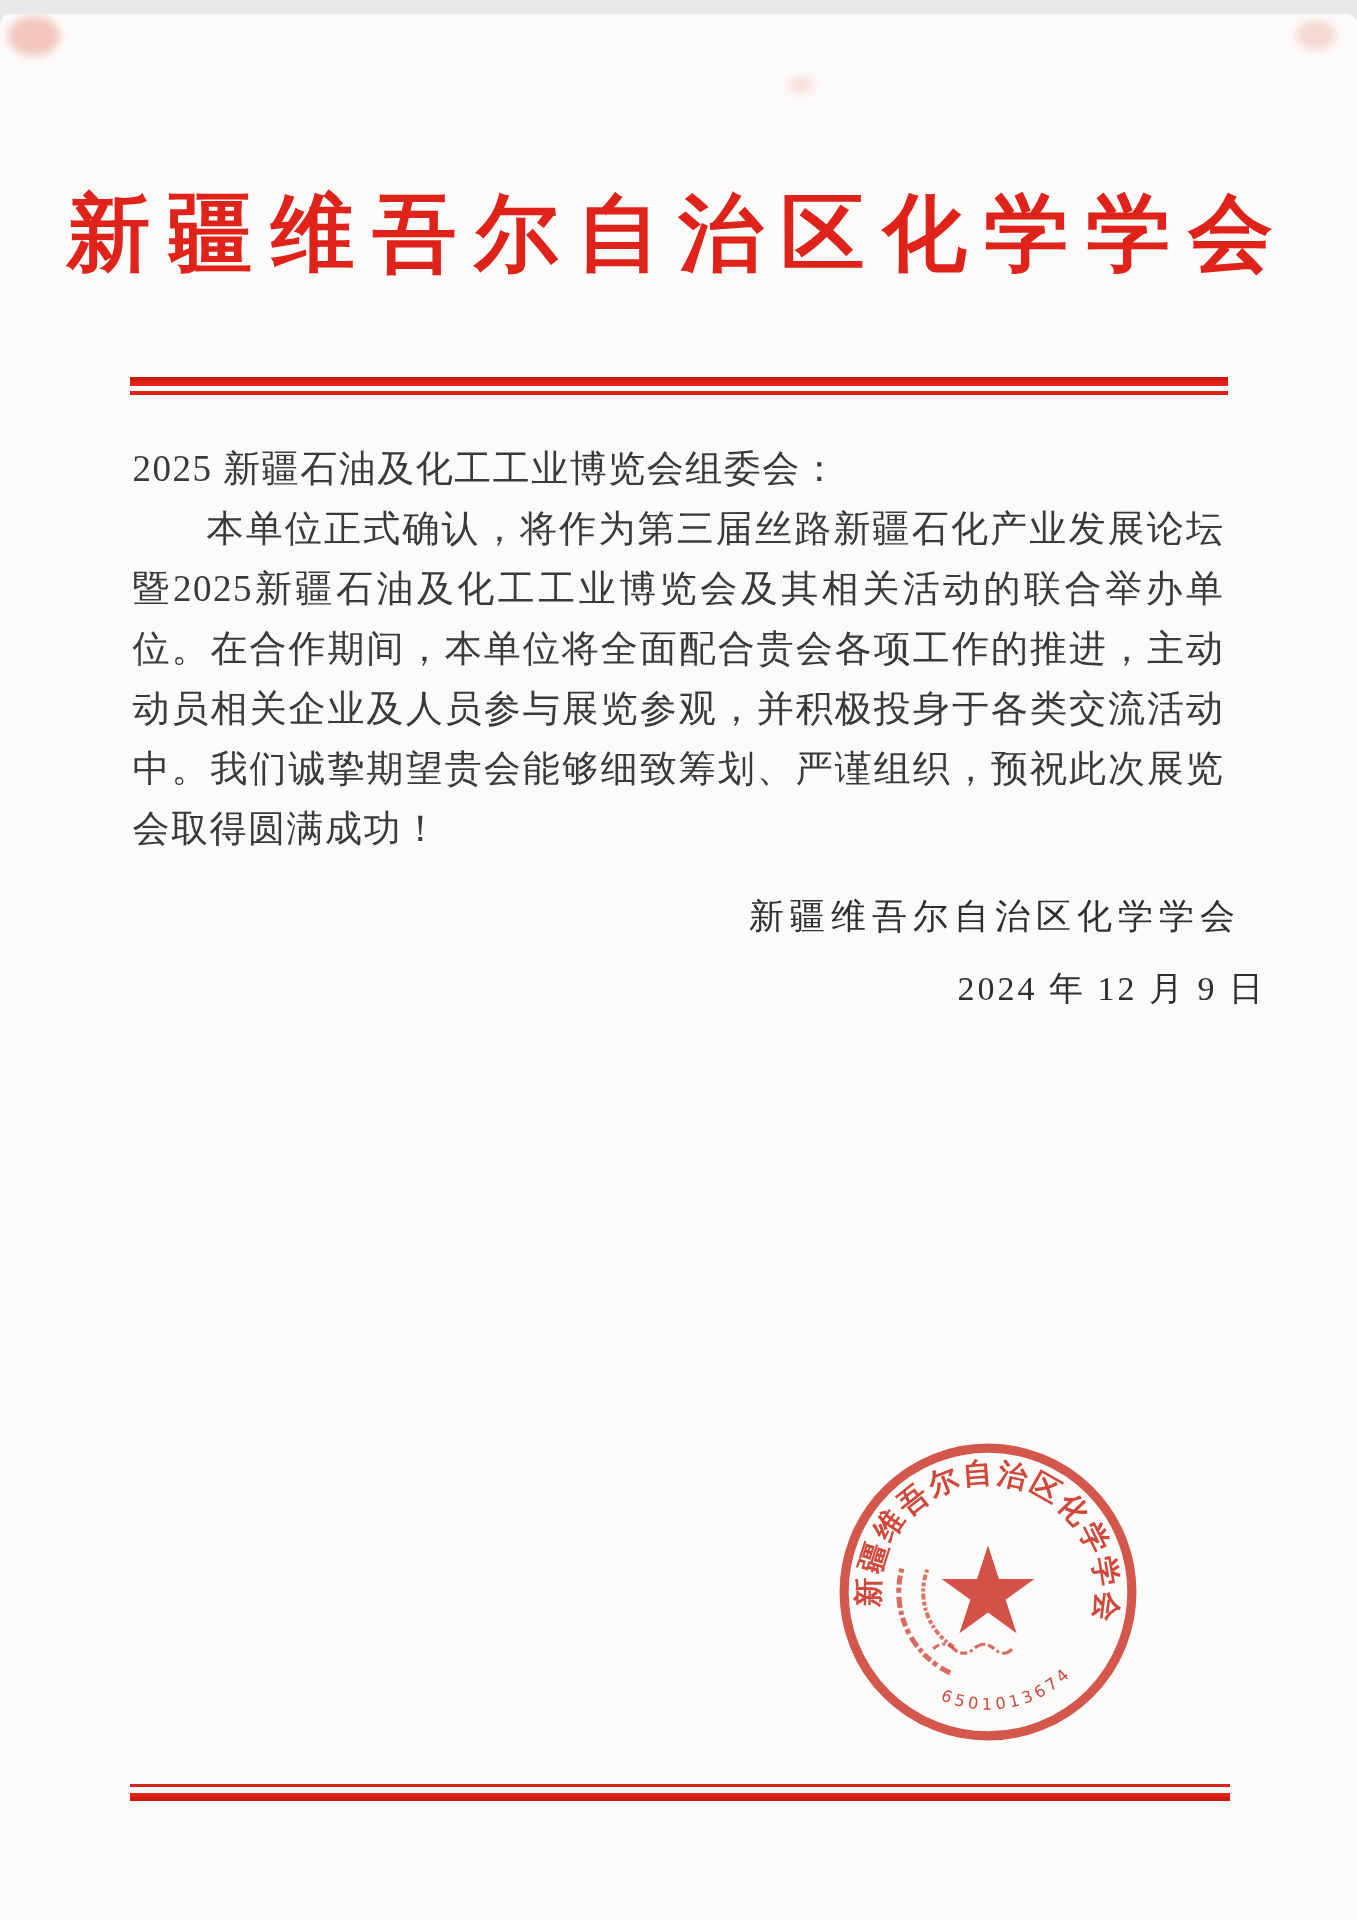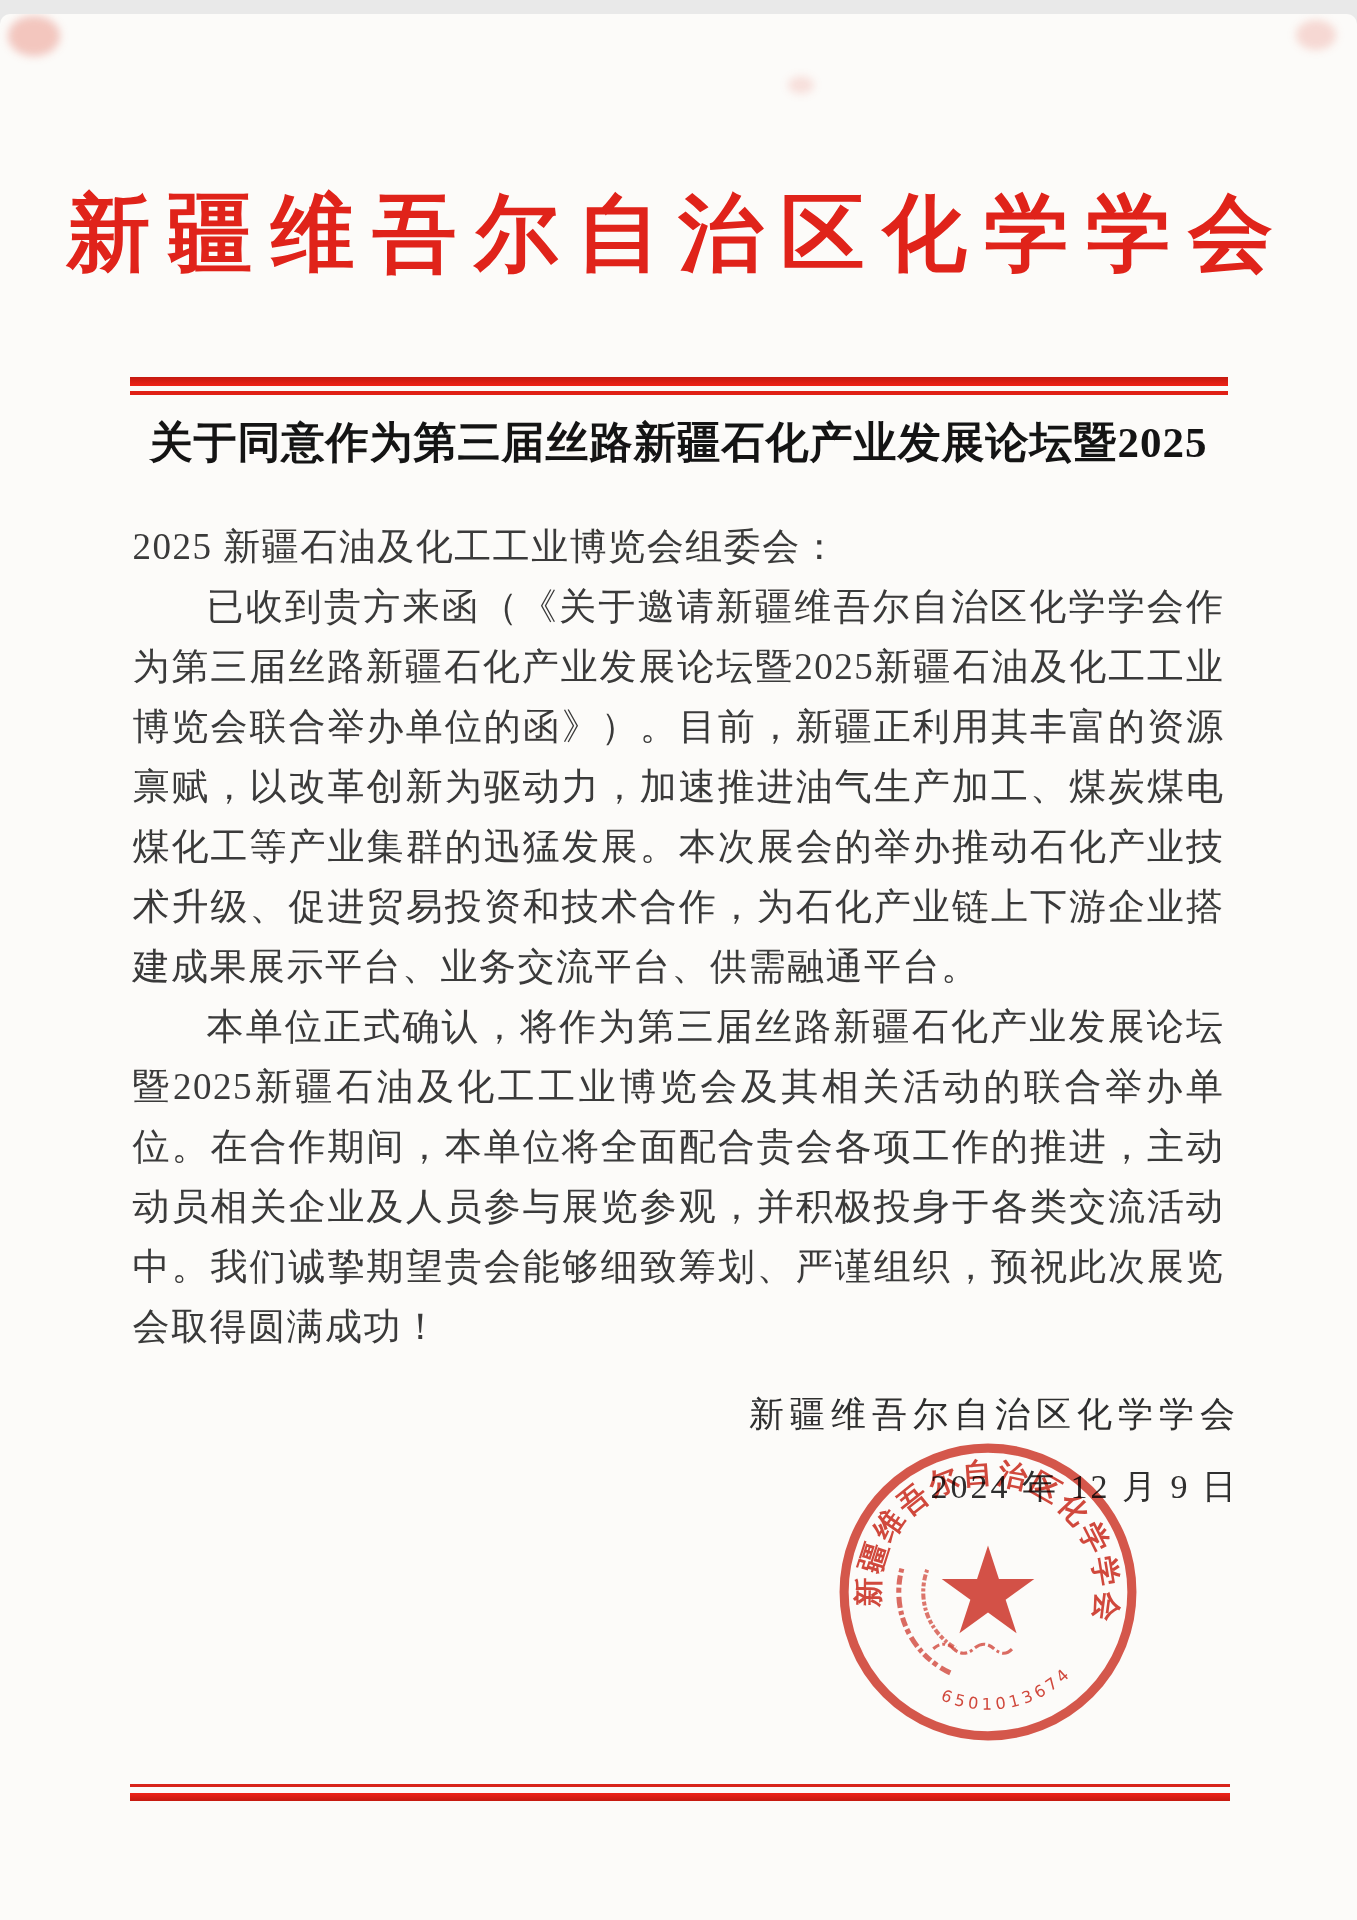--- a/index.html
+++ b/index.html
@@ -56,21 +56,21 @@
     text-align:right;
     padding-right:116px;
     font-size:35px;
     color:#2f2f2f;
     letter-spacing:6px;
     line-height:60px;
   }
   .date-line{
     margin-top:12px;
     text-align:right;
-    padding-right:118px;
+    padding-right:91px;
     font-size:34px;
     color:#2f2f2f;
     letter-spacing:3px;
     line-height:60px;
   }
   
   .stamp{
     position:absolute;
     left:836px;top:1426px;
     width:304px;height:304px;
@@ -100,26 +100,24 @@
 
   <div class="org-title">新疆维吾尔自治区化学学会</div>
 
   <div class="rules-top">
     <div class="rule-thick"></div>
     <div class="rule-gap-top"></div>
     <div class="rule-thin"></div>
   </div>
 
   <div class="doc-title">
-    <div>关于同意作为第三届丝路新疆石化产业发展论坛暨2025</div>
   </div>
 
   <div class="letter">
     <p class="salutation">2025 新疆石油及化工工业博览会组委会：</p>
-    <p class="para">已收到贵方来函（《关于邀请新疆维吾尔自治区化学学会作为第三届丝路新疆石化产业发展论坛暨2025新疆石油及化工工业博览会联合举办单位的函》）。目前，新疆正利用其丰富的资源禀赋，以改革创新为驱动力，加速推进油气生产加工、煤炭煤电煤化工等产业集群的迅猛发展。本次展会的举办推动石化产业技术升级、促进贸易投资和技术合作，为石化产业链上下游企业搭建成果展示平台、业务交流平台、供需融通平台。</p>
     <p class="para">本单位正式确认，将作为第三届丝路新疆石化产业发展论坛暨2025新疆石油及化工工业博览会及其相关活动的联合举办单位。在合作期间，本单位将全面配合贵会各项工作的推进，主动动员相关企业及人员参与展览参观，并积极投身于各类交流活动中。我们诚挚期望贵会能够细致筹划、严谨组织，预祝此次展览会取得圆满成功！</p>
   </div>
 
   <div class="signature-line">新疆维吾尔自治区化学学会</div>
   <div class="date-line">2024 年 12 月 9 日</div>
 
   <svg class="stamp" viewBox="0 0 300 300" aria-hidden="true">
 
     <circle cx="150" cy="150" r="142" fill="none" stroke="#cf3528" stroke-width="9" opacity="0.92"></circle>
 

